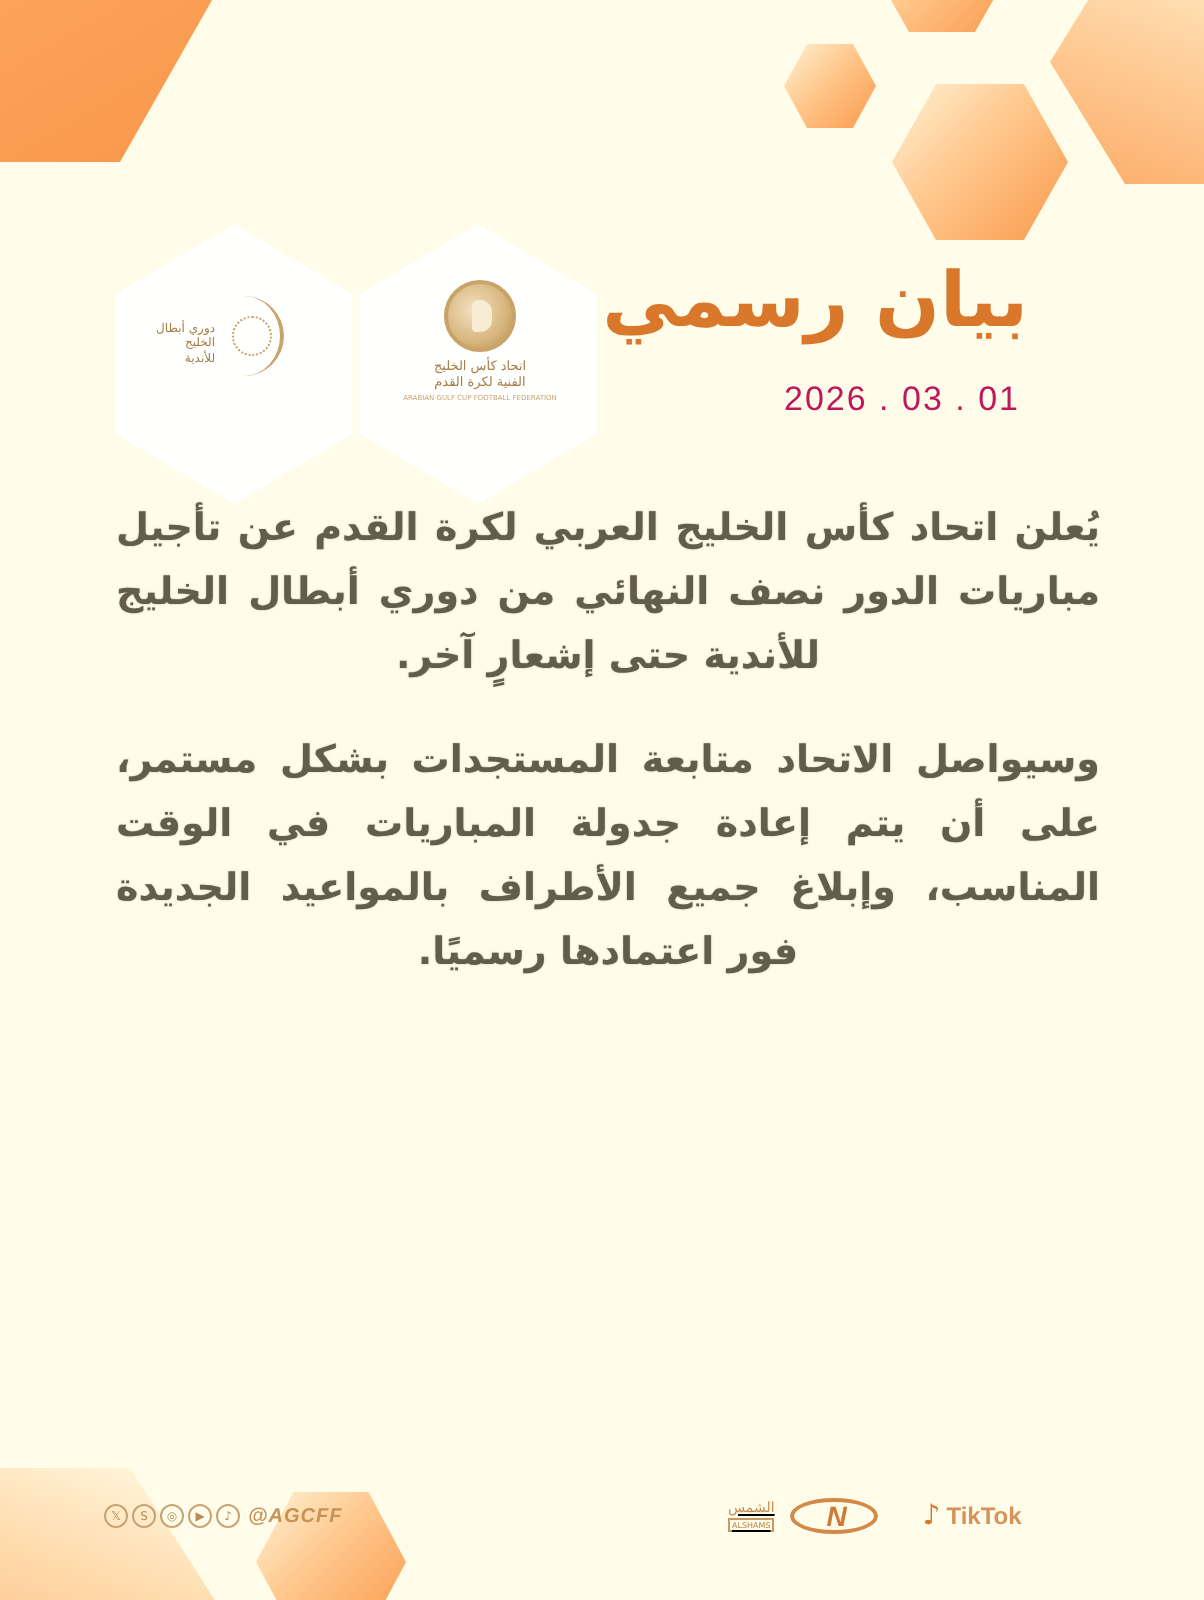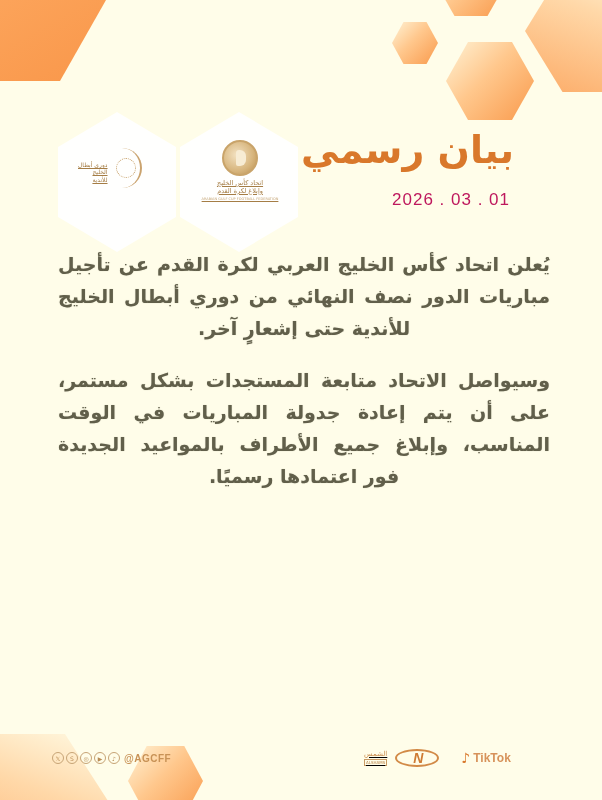--- a/index.html
+++ b/index.html
@@ -36,21 +36,21 @@
     #logo-federation .ball {
       width: 36px; height: 36px; border-radius: 50%;
       border: 2px solid #c9a46a;
       background: radial-gradient(circle at 40% 40%, #f3e2c2 0%, #d7b57d 60%, #b88d4d 100%);
       position: relative;
     }
     #logo-federation .ball::after {
       content: ""; position: absolute; left: 12px; top: 8px; width: 10px; height: 16px;
       background: #f7ecd4; border-radius: 3px 6px 6px 2px;
     }
-    .logo-text { font-size: 6.5px; color: #a57d45; text-align: center; line-height: 1.2; margin-top: 4px; direction: rtl; font-family: "DejaVu Sans", sans-serif; text-decoration: underline; }
+    .logo-text { font-size: 6.5px; color: #a57d45; text-align: center; line-height: 1.2; margin-top: 4px; direction: rtl; font-family: "DejaVu Sans", sans-serif; }
     .logo-sub { font-size: 3.5px; color: #c4a475; margin-top: 1px; }
 
     #logo-league { left: 78px; top: 148px; width: 80px; flex-direction: row; gap: 4px; }
     #logo-league .emblem {
       width: 30px; height: 40px; position: relative;
       border-right: 2px solid #caa36e; border-radius: 0 22px 22px 0;
     }
     #logo-league .emblem::before {
       content: ""; position: absolute; left: 4px; top: 10px; width: 18px; height: 18px;
       border: 1.5px dotted #c49c62; border-radius: 50%;
@@ -78,21 +78,21 @@
     }
     #body p { margin-bottom: 20px; }
     #body p.closing { text-align: center; margin-top: 4px; }
 
     #footer-social { position: absolute; left: 52px; top: 752px; display: flex; align-items: center; gap: 2px; }
     .social-circle {
       width: 12px; height: 12px; border: 1.2px solid #c7a476; border-radius: 50%;
       font-size: 6px; color: #b88c55; display: flex; align-items: center; justify-content: center;
       font-family: "DejaVu Sans", sans-serif;
     }
-    #handle { font-size: 10px; font-weight: bold; color: #c89256; margin-left: 2px; font-family: "Liberation Sans", sans-serif; letter-spacing: 0.5px; }
+    #handle { font-size: 10px; font-weight: bold; color: #c89256; margin-left: 2px; font-family: "Liberation Sans", sans-serif; letter-spacing: 0.5px; font-style: italic; }
 
     #footer-brands { position: absolute; left: 364px; top: 749px; display: flex; align-items: center; gap: 8px; }
     #brand-channel { display: flex; flex-direction: column; align-items: flex-start; text-decoration: underline; }
     #brand-channel-ar { font-size: 7px; color: #c88a4b; direction: rtl; line-height: 1; }
     #brand-channel-sub { font-size: 4px; color: #b78248; border: 1px solid #c99a63; padding: 0 1px; margin-top: 1px; }
     #brand-n {
       width: 44px; height: 18px; border: 2px solid #d28a47; border-radius: 50%/50%;
       display: flex; align-items: center; justify-content: center;
       font-size: 14px; font-weight: bold; font-style: italic; color: #cf7b33;
       font-family: "Liberation Sans", sans-serif; letter-spacing: -2px;
@@ -114,21 +114,21 @@
   <div class="hex hex-soft" id="hex-bl"></div>
   <div class="hex hex-orange" id="hex-bl2"></div>
 
   <div class="hex hex-white" id="hex-logo1"></div>
   <div class="hex hex-white" id="hex-logo2"></div>
 
   <div class="logo" id="logo-federation">
     <div class="ball"></div>
     <div class="logo-text">
       <div>اتحاد كأس الخليج</div>
-      <div>وإبلاغ لكرة القدم</div>
+      <div>الفنية لكرة القدم</div>
       <div class="logo-sub">ARABIAN GULF CUP FOOTBALL FEDERATION</div>
     </div>
   </div>
 
   <div class="logo" id="logo-league">
     <div class="logo-text">
       <div>دوري أبطال</div>
       <div>الخليج</div>
       <div>للأندية</div>
     </div>

